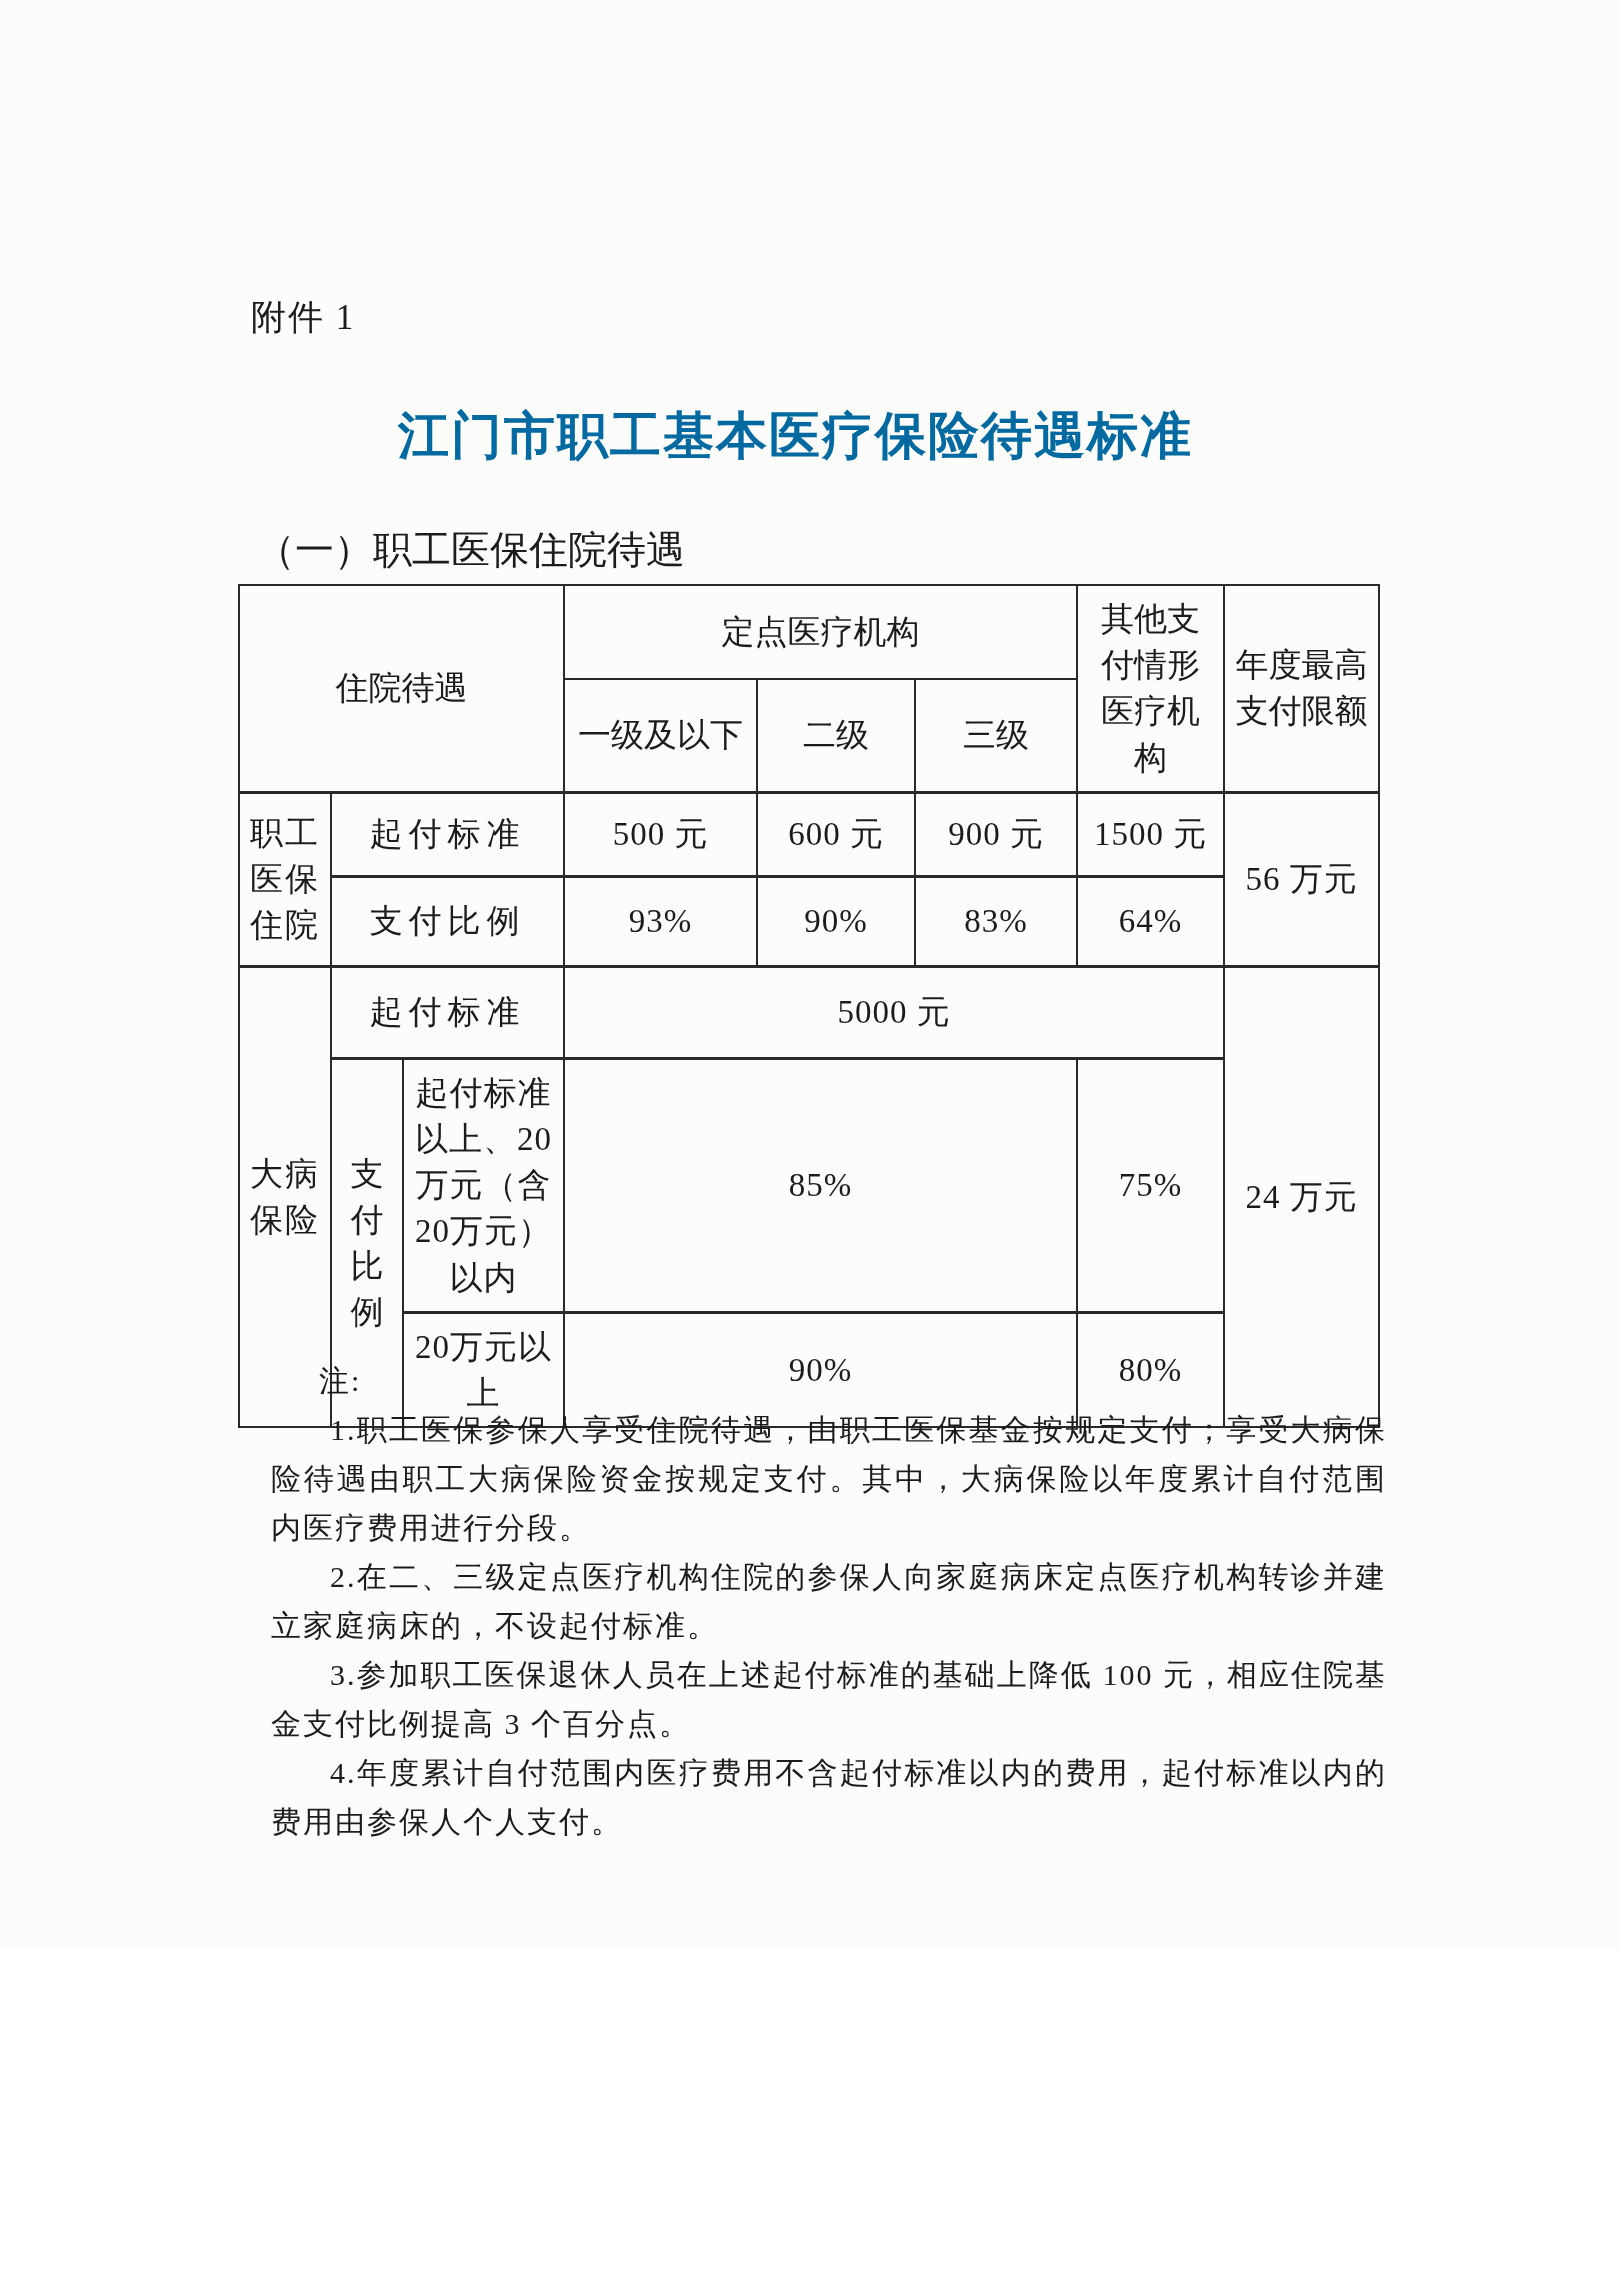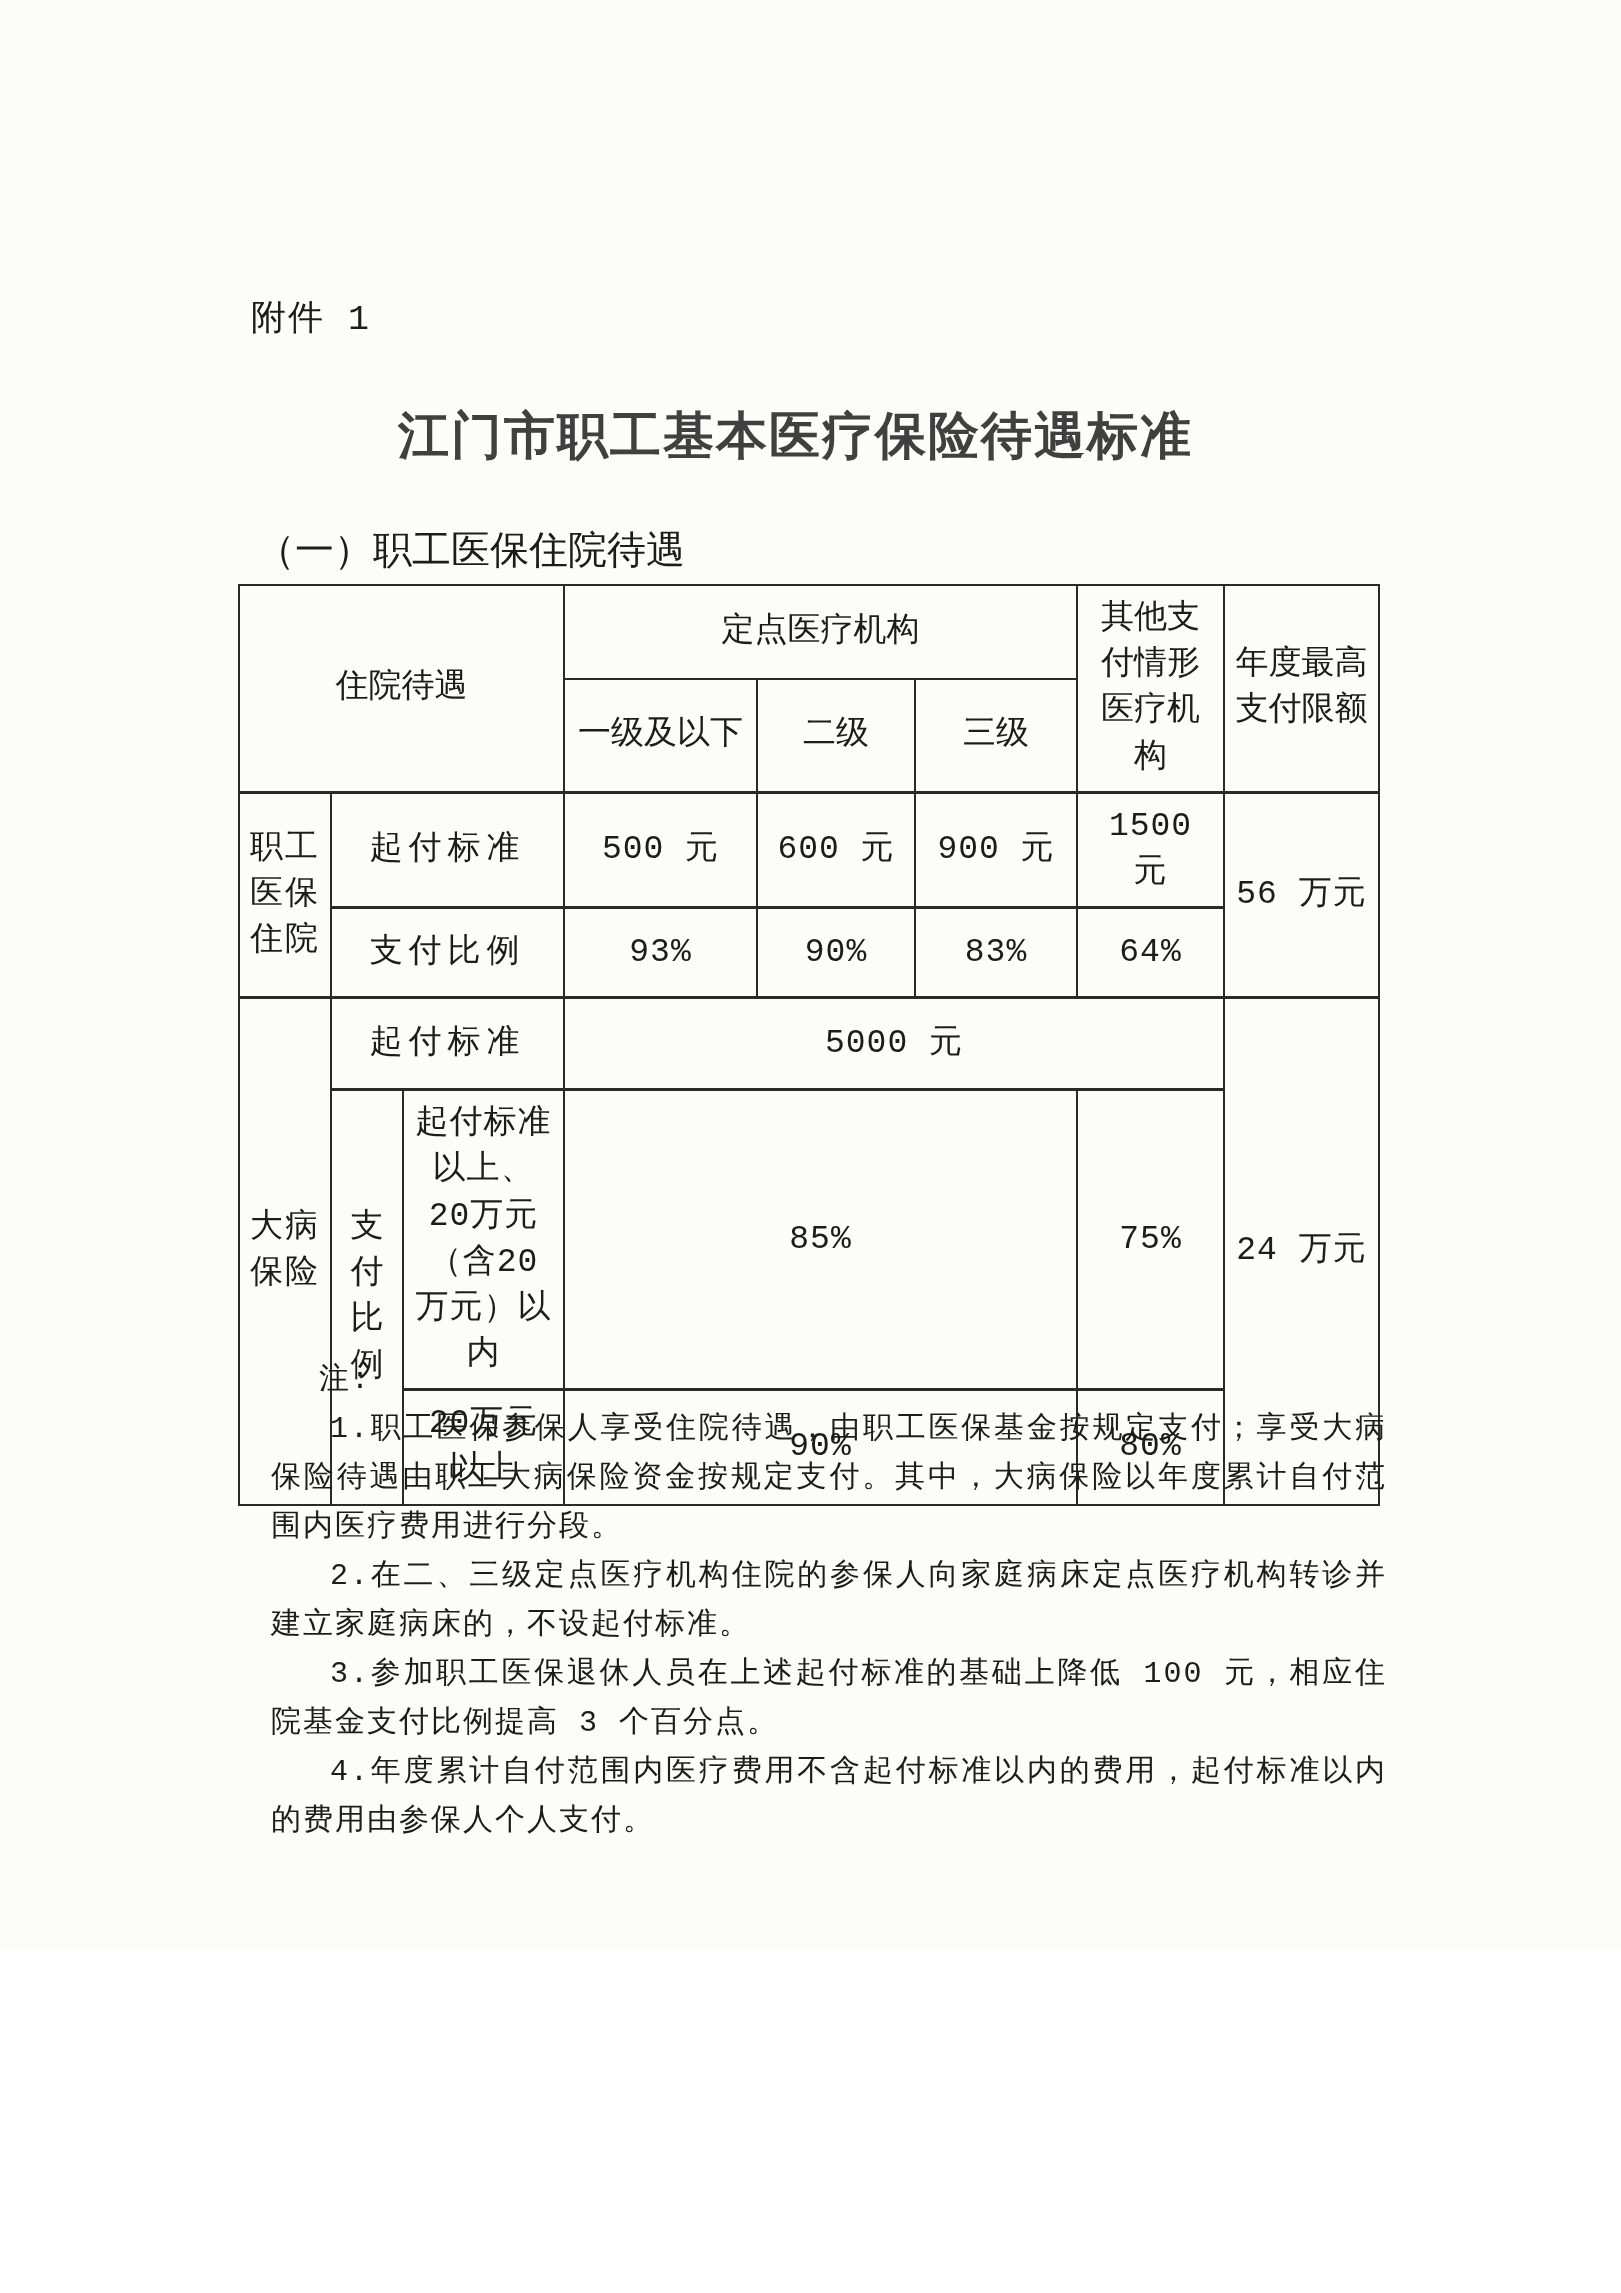--- a/index.html
+++ b/index.html
@@ -2,31 +2,31 @@
 <html><head>
 <meta charset="utf-8">
 <style>
   * { margin:0; padding:0; box-sizing:border-box; }
   html,body { background:#ffffff; }
   .page {
     position:relative;
     width:1621px; height:1950px;
     background:#fcfcfa;
     color:#1c1c1c;
-    font-family:Liberation Mono, monospace;
+    font-family:Liberation Serif, serif;
     overflow:hidden;
   }
   .attachment {
     position:absolute; left:251px; top:294px;
     font-size:35px; letter-spacing:2px;
   }
   .doc-title {
     position:absolute; left:398px; top:402px;
     font-size:51px; font-weight:bold; letter-spacing:2px;
-    white-space:nowrap; color:#404040;
+    white-space:nowrap; color:#0369a1;
   }
   .section-heading {
     position:absolute; left:256px; top:523px;
     font-size:39px; letter-spacing:0px; white-space:nowrap;
   }
   table.benefits {
     position:absolute; left:238px; top:584px;
     border-collapse:collapse; table-layout:fixed;
     width:1139px;
     border:2.9px solid #2a2a2a;

